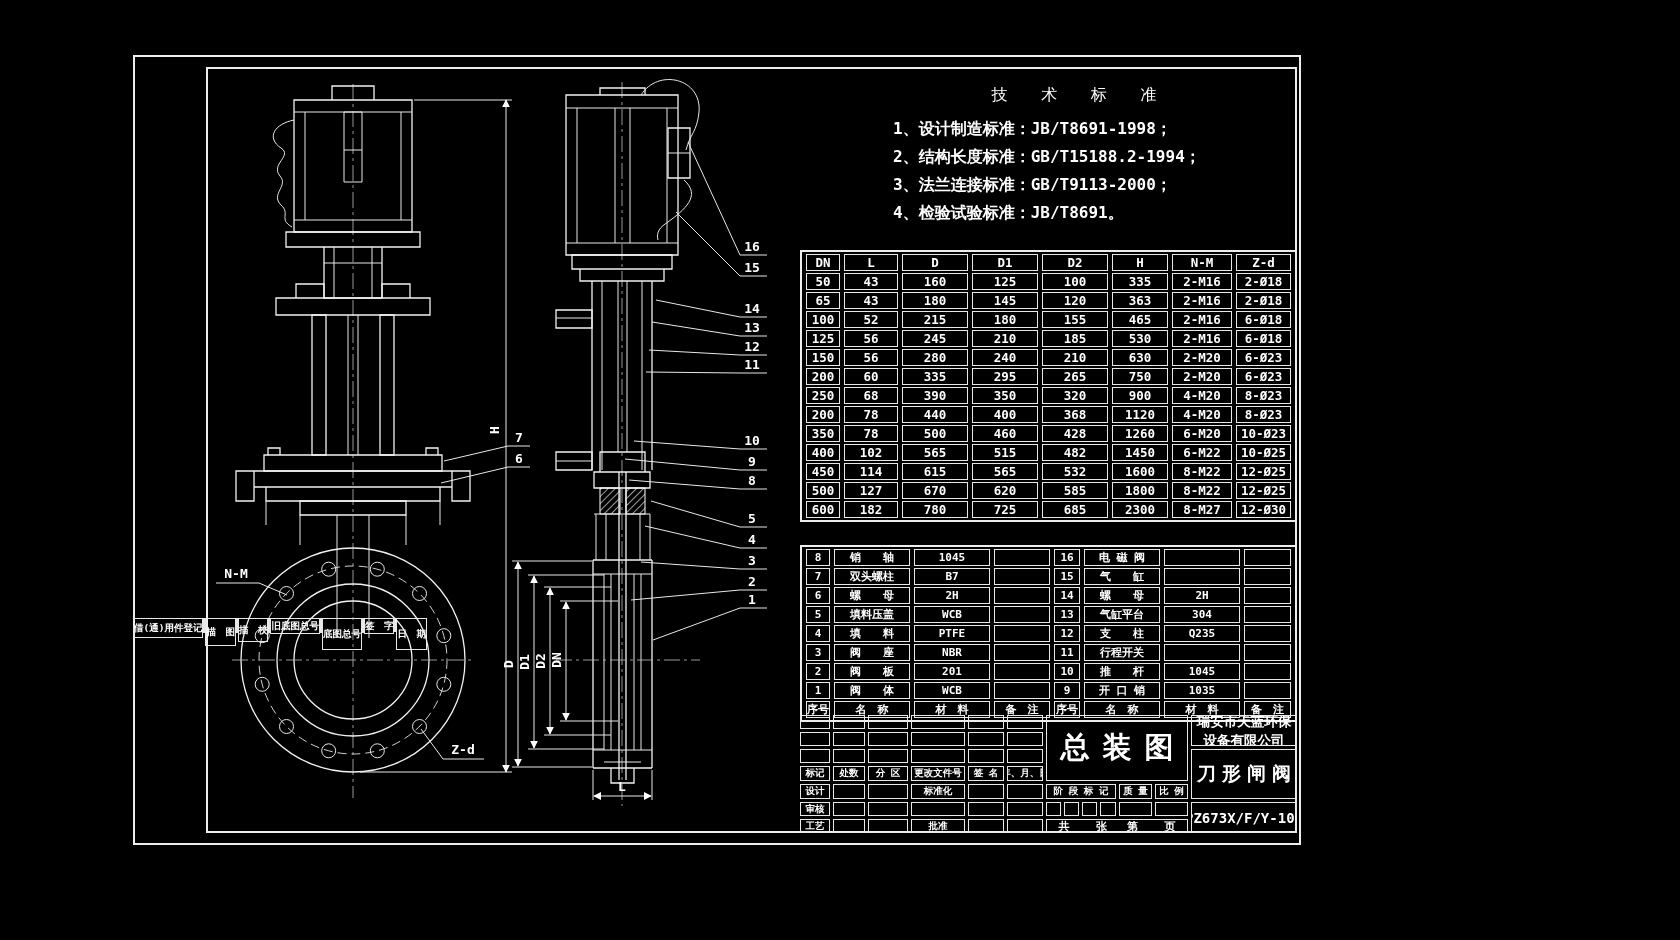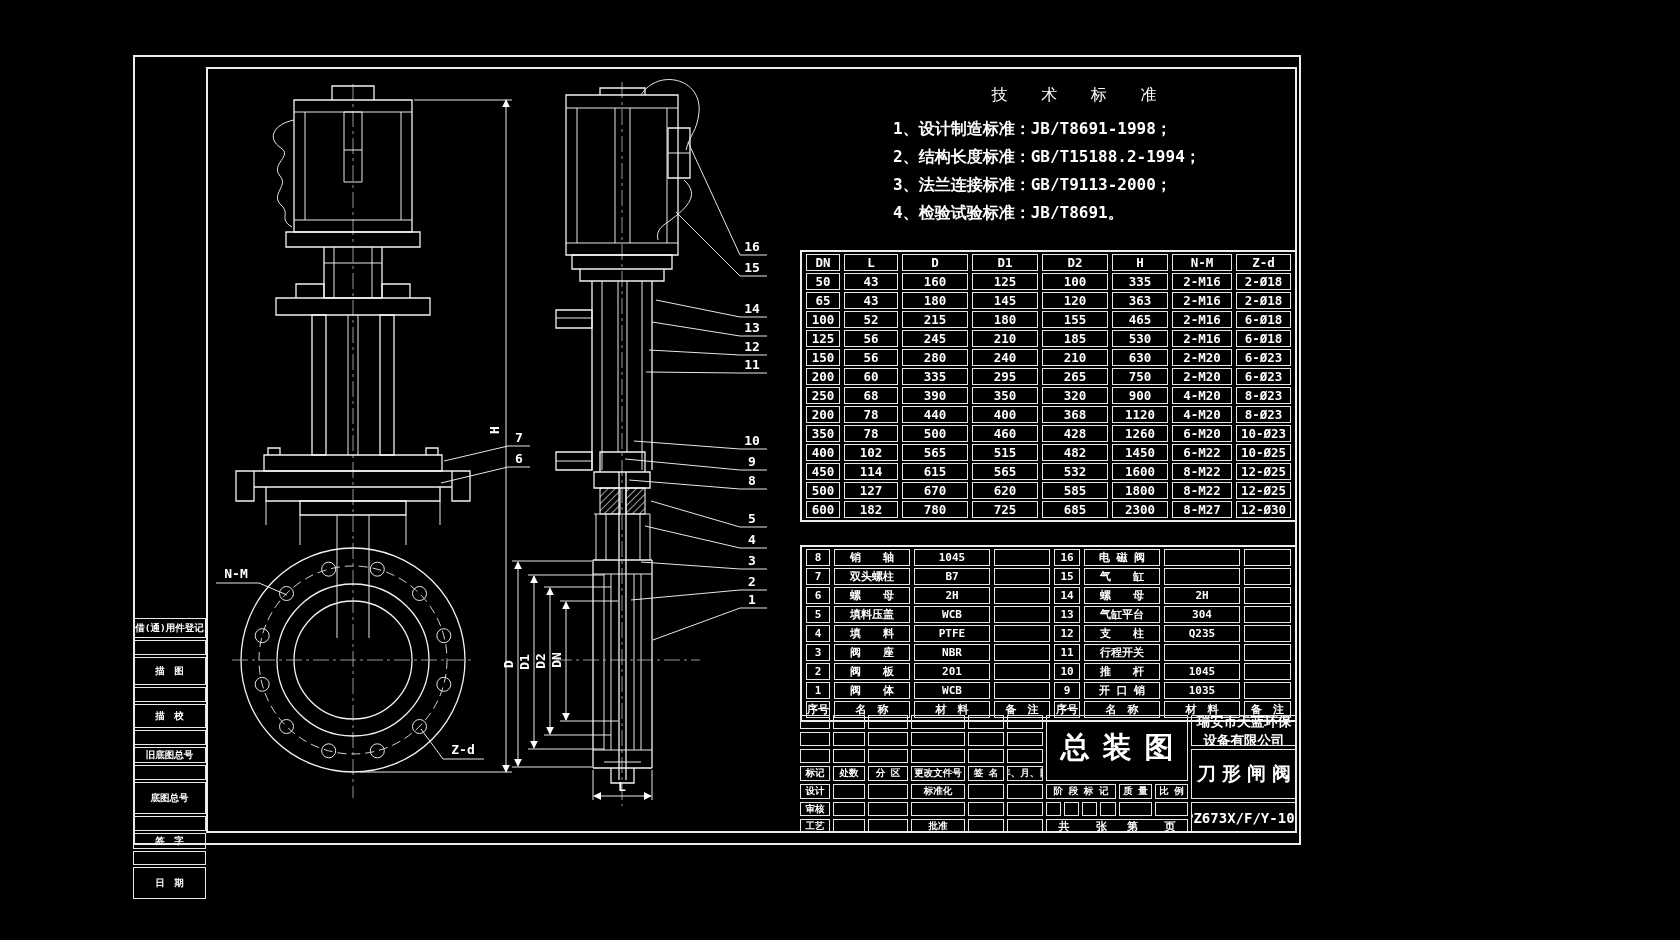--- a/index.html
+++ b/index.html
@@ -3,21 +3,21 @@
 <meta charset="utf-8">
 <style>
   html,body{margin:0;padding:0;background:#000;}
   body{width:1680px;height:940px;position:relative;overflow:hidden;
        font-family:"DejaVu Sans Mono","Liberation Sans",sans-serif;color:#fff;}
   .abs{position:absolute;box-sizing:border-box;}
   
   .outer-border{left:133px;top:55px;width:1168px;height:790px;border:2.5px solid #ededed;}
   .inner-frame{left:206px;top:67px;width:1091px;height:766px;border:2px solid #ededed;}
   
-  .sidebar{left:133px;top:618px;width:73px;display:flex;flex-direction:column;}
+  .sidebar{left:133px;top:618px;width:73px;display:flex;flex-direction:row;}
   .sb-cell{border:1.5px solid #e8e8e8;margin-bottom:2px;display:flex;align-items:center;
            justify-content:center;font-size:9.5px;font-weight:bold;white-space:nowrap;box-sizing:border-box;}
   
   .tech{left:893px;top:85px;width:364px;}
   .tech-title{font-size:16px;font-weight:normal;text-align:center;letter-spacing:12px;margin:0 0 9px 10px;white-space:nowrap;}
   .tech-item{font-size:16px;font-weight:bold;line-height:28px;white-space:nowrap;}
   
   table.cad{position:absolute;border-collapse:separate;border-spacing:4px 2px;
             border:2px solid #ededed;background:#000;table-layout:fixed;}
   table.cad td{border:1.5px solid #e8e8e8;text-align:center;padding:0;color:#fff;

